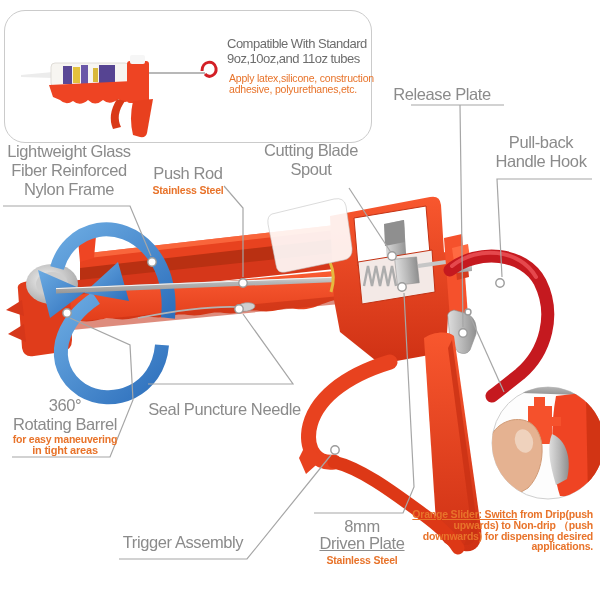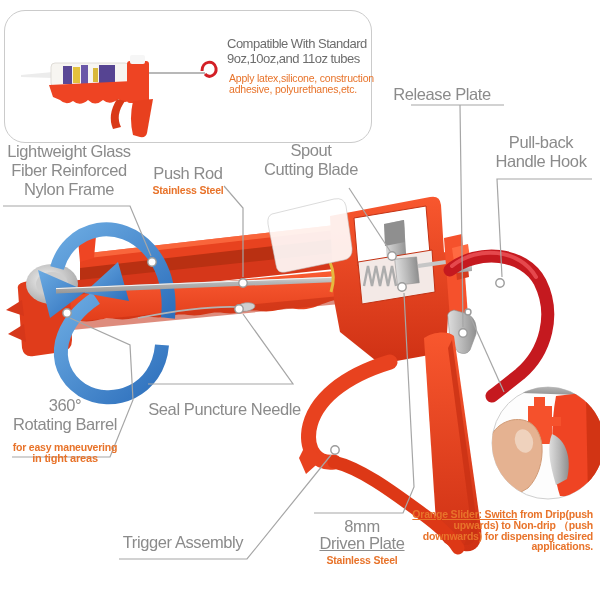--- a/index.html
+++ b/index.html
@@ -203,22 +203,22 @@
       <span class="ln">construction adhesive,</span>
       <span class="ln">polyurethanes,etc.</span>
     </div>
   </div>
 
   <div class="lbl" style="left:383px;top:86px;width:118px;">
     <span>Release Plate</span>
   </div>
 
   <div class="lbl" style="left:251px;top:141px;width:120px;">
+    <span class="ln">Cutting Blade</span>
     <span class="ln">Spout</span>
-    <span class="ln">Cutting Blade</span>
   </div>
 
   <div class="lbl" style="left:489px;top:133px;width:104px;">
     <span class="ln">Pull-back</span>
     <span class="ln">Handle Hook</span>
   </div>
 
   <div class="lbl" style="left:-2px;top:142px;width:142px;">
     <span class="ln">Lightweight Glass</span>
     <span class="ln">Fiber Reinforced</span>
@@ -226,21 +226,21 @@
   </div>
 
   <div class="lbl" style="left:148px;top:165px;width:80px;">
     <span>Push Rod</span>
     <span class="sub">Stainless Steel</span>
   </div>
 
   <div class="lbl" style="left:2px;top:396px;width:126px;">
     <span class="ln">360°</span>
     <span class="ln">Rotating Barrel</span>
-    <span class="sub" style="margin-top:8px;">for easy maneuvering</span>
+    <span class="sub" style="margin-top:0;">for easy maneuvering</span>
     <span class="sub2">in tight areas</span>
   </div>
 
   <div class="lbl" style="left:142px;top:401px;width:165px;">
     <span>Seal Puncture Needle</span>
   </div>
 
   <div class="lbl" style="left:116px;top:534px;width:134px;">
     <span>Trigger Assembly</span>
   </div>

